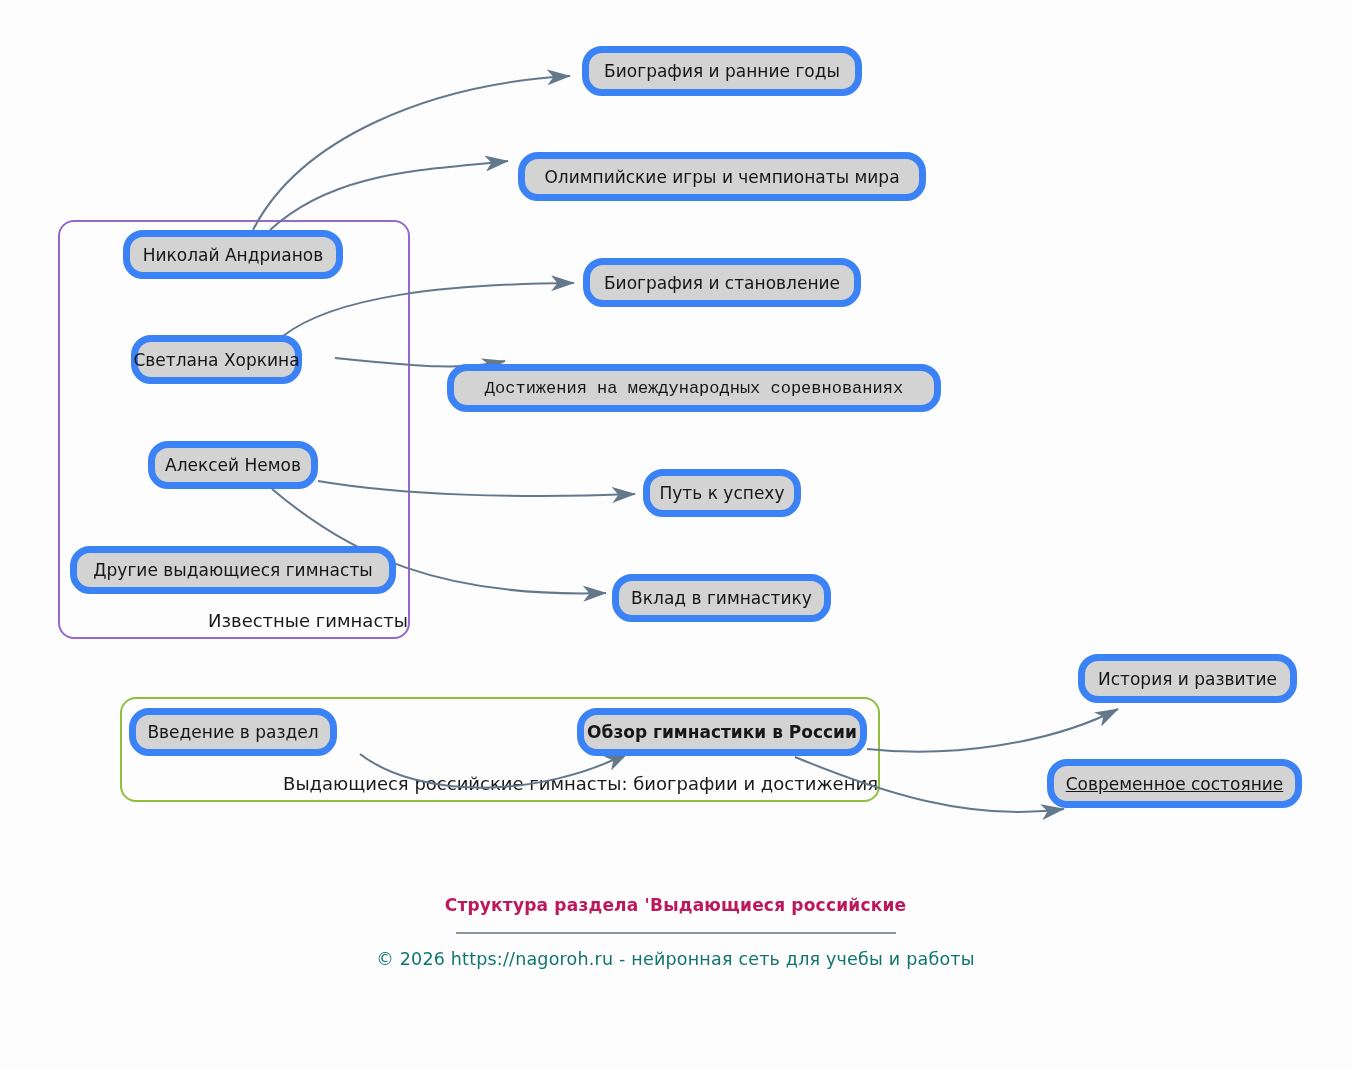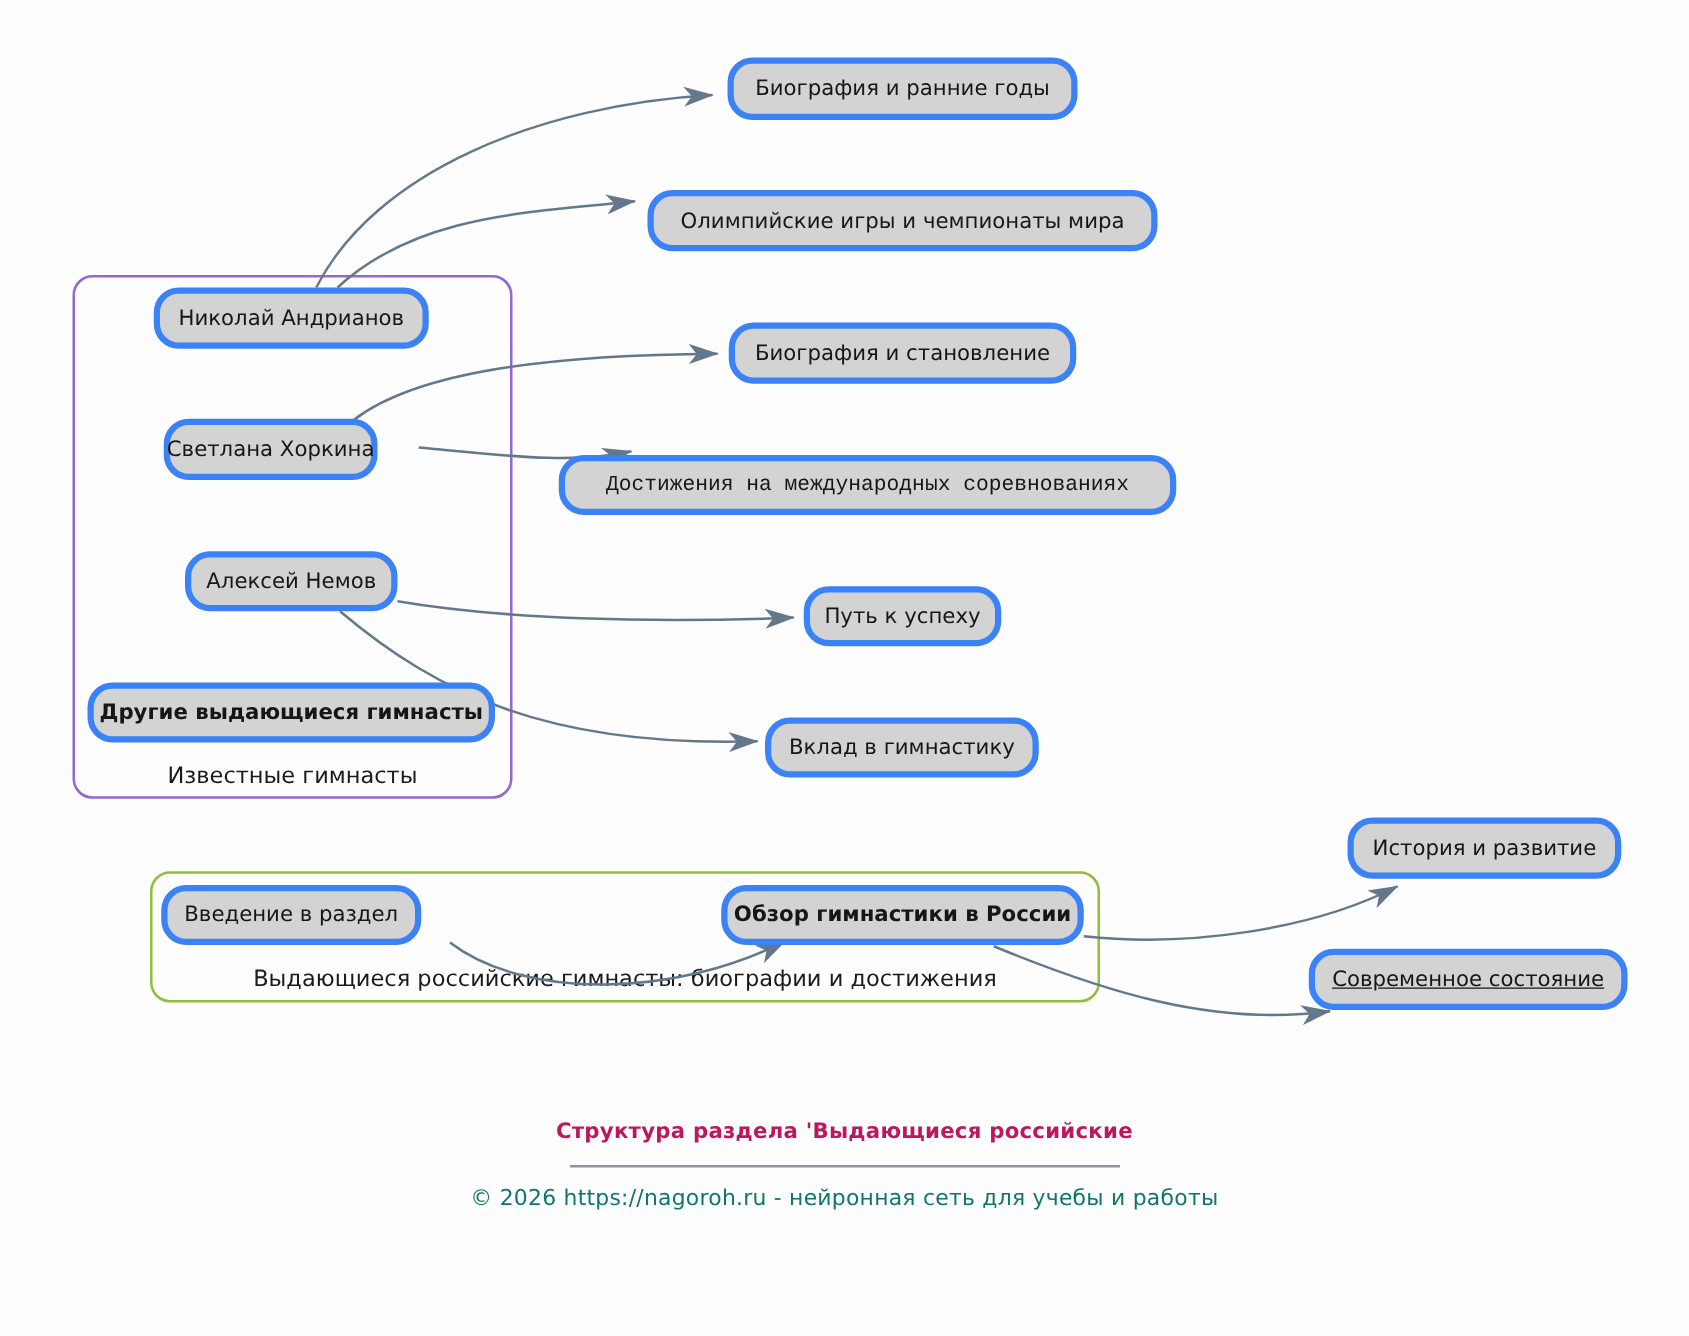--- a/index.html
+++ b/index.html
@@ -7,28 +7,28 @@
     position:relative;width:1351px;height:1069px;overflow:hidden;
     background:#fdfdfe;
     font-family:"DejaVu Sans","Liberation Sans",sans-serif;
   }
   .group{
     position:absolute;border:2px solid;border-radius:16px;background:transparent;
   }
   .group-famous{left:58px;top:220px;width:348px;height:415px;border-color:#9567cf;}
   .group-section{left:120px;top:697px;width:756px;height:101px;border-color:#8fbe3d;}
   .group-label{
-    position:absolute;bottom:6px;left:0;width:100%;text-align:center;
+    position:absolute;bottom:6px;left:0;width:100%;text-align:right;
     font-size:18px;color:#1a1a1a;white-space:nowrap;
   }
   .edges{position:absolute;left:0;top:0;z-index:2;}
   .node{
     position:absolute;z-index:3;box-sizing:border-box;
     display:flex;align-items:center;justify-content:center;
-    background:#d3d3d3;border:5px solid #3b82f6;border-radius:20px;
+    background:#d3d3d3;border:7px solid #3b82f6;border-radius:20px;
     font-size:17px;color:#161616;white-space:nowrap;text-align:center;
   }
   .footer{position:absolute;left:0;top:896px;width:1351px;text-align:center;z-index:1;}
   .footer-title{font-size:17px;font-weight:bold;color:#be185d;line-height:19px;letter-spacing:0.2px;}
   .footer-line{width:440px;margin:17px auto 0;border-bottom:2px solid #8b959f;height:0;}
   .footer-copy{margin-top:15px;font-size:17.5px;color:#0f766e;letter-spacing:0.2px;}
 </style>
 </head>
 <body>
 
@@ -61,21 +61,21 @@
   </svg>
 
   <div class="node" style="left:582px;top:46px;width:280px;height:50px;">Биография и ранние годы</div>
   <div class="node" style="left:518px;top:152px;width:408px;height:49px;">Олимпийские игры и чемпионаты мира</div>
   <div class="node" style="left:123px;top:230px;width:220px;height:49px;">Николай Андрианов</div>
   <div class="node" style="left:583px;top:258px;width:278px;height:49px;">Биография и становление</div>
   <div class="node" style="left:131px;top:335px;width:171px;height:49px;">Светлана Хоркина</div>
   <div class="node" style="left:447px;top:364px;width:494px;height:48px;font-family:Liberation Mono, monospace;">Достижения на международных соревнованиях</div>
   <div class="node" style="left:148px;top:441px;width:170px;height:48px;">Алексей Немов</div>
   <div class="node" style="left:643px;top:469px;width:158px;height:48px;">Путь к успеху</div>
-  <div class="node" style="left:70px;top:546px;width:326px;height:48px;font-weight:bold;">Другие выдающиеся гимнасты</div>
+  <div class="node" style="left:70px;top:546px;width:326px;height:48px;">Другие выдающиеся гимнасты</div>
   <div class="node" style="left:612px;top:574px;width:219px;height:48px;">Вклад в гимнастику</div>
   <div class="node" style="left:1065px;top:654px;width:219px;height:49px;margin-left:13px;">История и развитие</div>
   <div class="node" style="left:129px;top:708px;width:208px;height:48px;">Введение в раздел</div>
   <div class="node" style="left:577px;top:708px;width:290px;height:48px;font-weight:bold;">Обзор гимнастики в России</div>
   <div class="node" style="left:1047px;top:759px;width:255px;height:49px;text-decoration:underline;">Современное состояние</div>
 
   <div class="footer">
     <div class="footer-title">Структура раздела 'Выдающиеся российские</div>
     <div class="footer-line"></div>
     <div class="footer-copy">© 2026 https://nagoroh.ru - нейронная сеть для учебы и работы</div>

